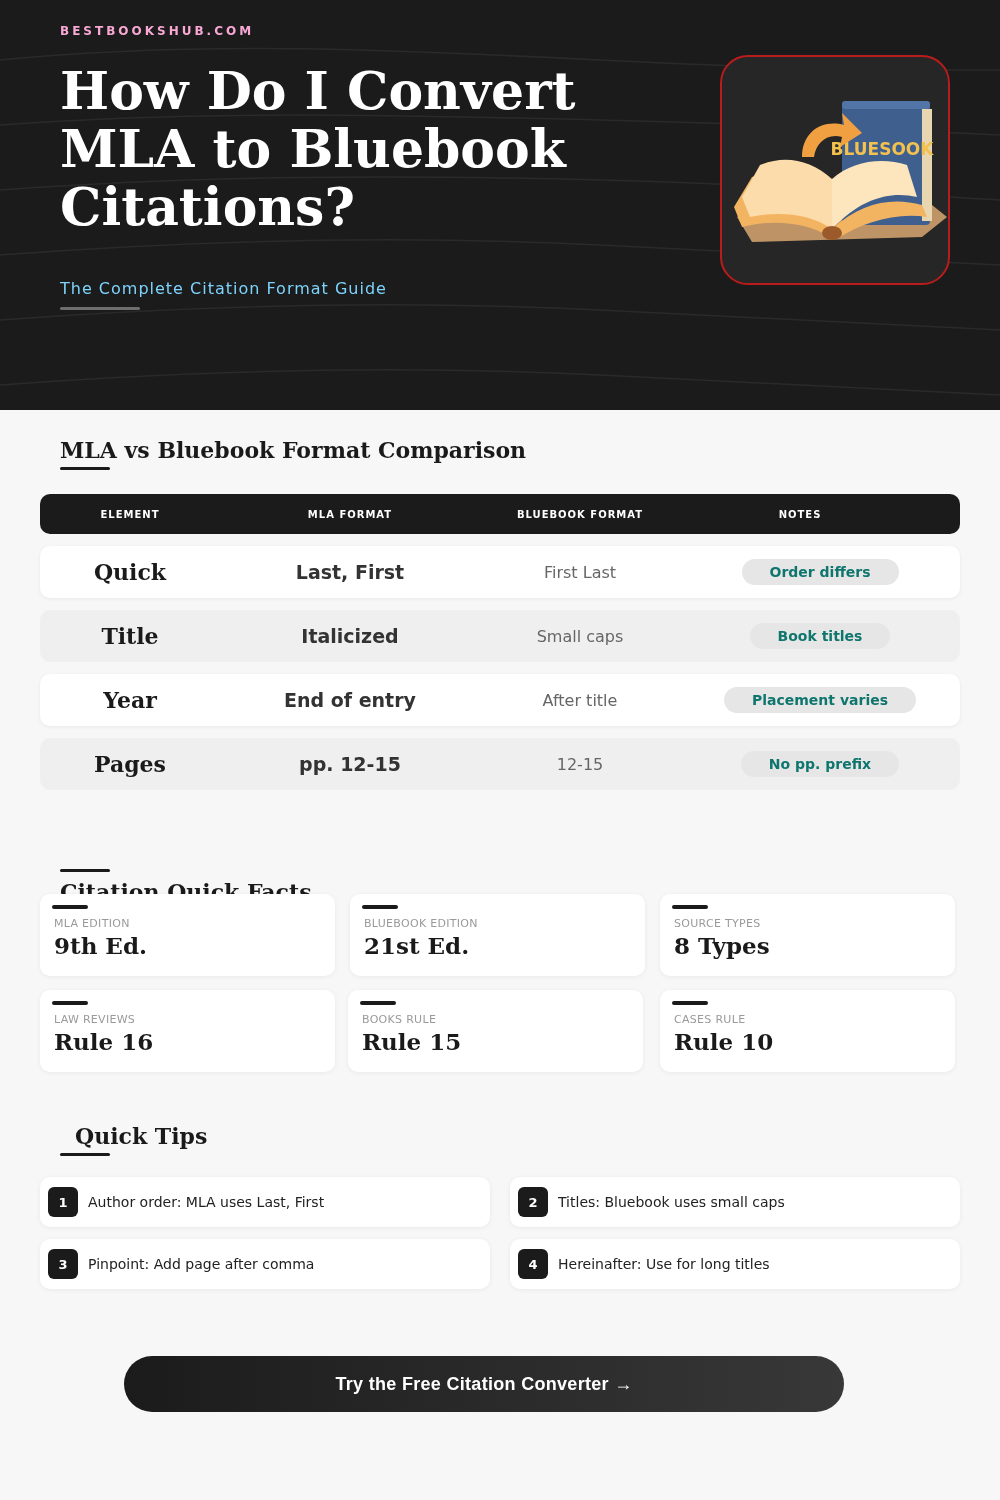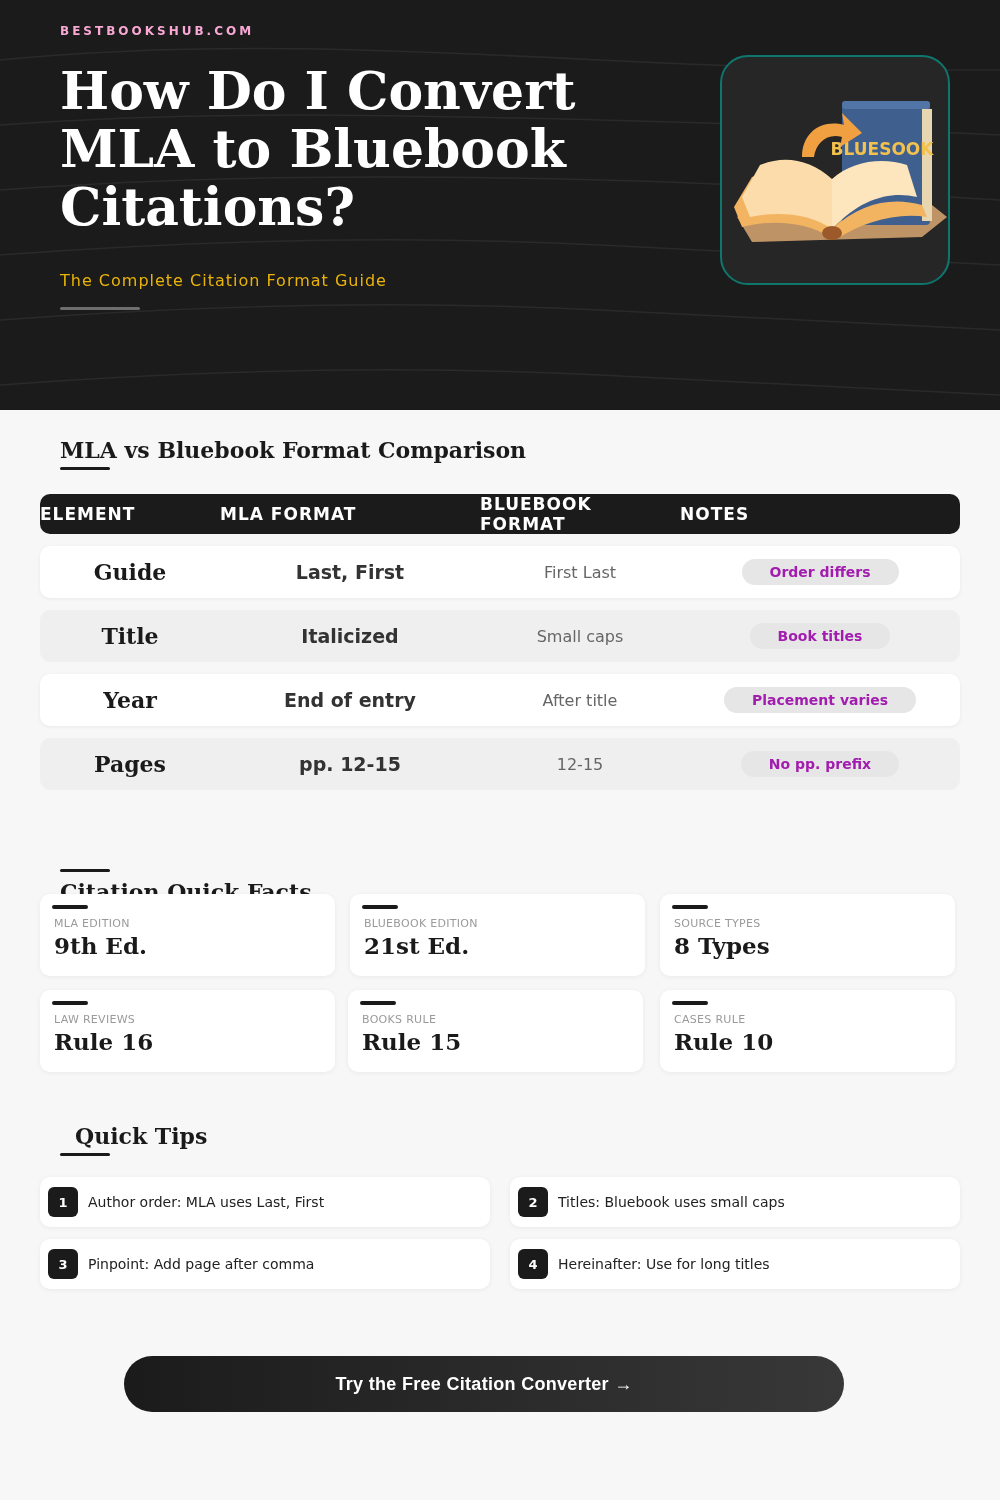--- a/index.html
+++ b/index.html
@@ -4,43 +4,43 @@
 <style>
   * { box-sizing: border-box; margin: 0; padding: 0; }
   html, body { width: 1000px; height: 1500px; background: #f7f7f7; overflow: hidden; }
   body { font-family: "DejaVu Sans", sans-serif; color: #1a1a1a; position: relative; }
 
   
   .hero { position: absolute; left: 0; top: 0; width: 1000px; height: 410px; background: #1b1b1b; overflow: hidden; }
   .hero svg.waves { position: absolute; left: 0; top: 0; }
   .site { position: absolute; left: 60px; top: 24px; font-size: 12px; font-weight: bold; letter-spacing: 3px; color: #f9a8d4; }
   .title { position: absolute; left: 60px; top: 62px; width: 620px; font-family: "DejaVu Serif", serif; font-weight: bold; font-size: 52px; line-height: 58px; color: #ffffff; }
-  .subtitle { position: absolute; left: 60px; top: 271px; font-size: 16px; letter-spacing: 1px; color: #eab308; }
+  .subtitle { position: absolute; left: 60px; top: 279px; font-size: 16px; letter-spacing: 1px; color: #7dd3fc; }
   .sub-rule { position: absolute; left: 60px; top: 307px; width: 80px; height: 3px; background: #6e6e6e; border-radius: 2px; }
-  .logo-box { position: absolute; left: 720px; top: 55px; width: 230px; height: 230px; border-radius: 28px; background: #262626; border: 2px solid #0f766e; }
+  .logo-box { position: absolute; left: 720px; top: 55px; width: 230px; height: 230px; border-radius: 28px; background: #262626; border: 2px solid #b91c1c; }
 
   
   .sec-title { position: absolute; left: 60px; font-family: "DejaVu Serif", serif; font-weight: bold; font-size: 22px; color: #1a1a1a; }
   .sec-rule { position: absolute; left: 60px; width: 50px; height: 3px; background: #1a1a1a; border-radius: 2px; }
 
   
   .thead { position: absolute; left: 40px; top: 494px; width: 920px; height: 40px; background: #1b1b1b; border-radius: 10px; display: flex; align-items: center; }
-  .th { width: 240px; text-align: left; color: #fff; font-size: 17px; font-weight: bold; letter-spacing: 1px; }
+  .th { width: 240px; text-align: center; color: #fff; font-size: 10px; font-weight: bold; letter-spacing: 1px; }
   .th:first-child { width: 180px; }
   .th:nth-child(2) { width: 260px; }
   .th:nth-child(3) { width: 200px; }
   .trow { position: absolute; left: 40px; width: 920px; height: 52px; border-radius: 10px; display: flex; align-items: center; }
   .trow.odd { background: #ffffff; box-shadow: 0 1px 4px rgba(0,0,0,0.06); }
   .trow.even { background: #efefef; }
   .td { text-align: center; }
   .td.c1 { width: 180px; font-family: "DejaVu Serif", serif; font-weight: bold; font-size: 22px; color: #1a1a1a; }
   .td.c2 { width: 260px; font-weight: bold; font-size: 19px; color: #333; }
   .td.c3 { width: 200px; font-size: 16px; color: #666; }
   .td.c4 { width: 280px; display: flex; justify-content: center; }
-  .pill { display: inline-block; background: #e6e6e6; border-radius: 16px; padding: 5px 28px; font-size: 14px; font-weight: bold; color: #a21caf; }
+  .pill { display: inline-block; background: #e6e6e6; border-radius: 16px; padding: 5px 28px; font-size: 14px; font-weight: bold; color: #0f766e; }
 
   
   .fact { position: absolute; width: 295px; height: 82px; background: #fff; border-radius: 10px; box-shadow: 0 1px 5px rgba(0,0,0,0.06); }
   .fact .bar { position: absolute; left: 12px; top: 11px; width: 36px; height: 4px; background: #1a1a1a; border-radius: 2px; }
   .fact .lab { position: absolute; left: 14px; top: 23px; font-size: 11px; font-weight: normal; color: #9a9a9a; letter-spacing: 0.3px; }
   .fact .val { position: absolute; left: 14px; top: 38px; font-family: "DejaVu Serif", serif; font-weight: bold; font-size: 23px; color: #1a1a1a; }
 
   
   .tip { position: absolute; width: 450px; height: 50px; background: #fff; border-radius: 10px; box-shadow: 0 1px 5px rgba(0,0,0,0.06); display: flex; align-items: center; }
   .tip .num { width: 30px; height: 30px; margin-left: 8px; margin-right: 10px; background: #1b1b1b; color: #fff; border-radius: 6px; font-size: 13px; font-weight: bold; display: flex; align-items: center; justify-content: center; }
@@ -94,21 +94,21 @@
 <div class="sec-rule" style="top:467px;"></div>
 
 <div class="thead">
   <div class="th">ELEMENT</div>
   <div class="th">MLA FORMAT</div>
   <div class="th">BLUEBOOK FORMAT</div>
   <div class="th">NOTES</div>
 </div>
 
 <div class="trow odd" style="top:546px;">
-  <div class="td c1">Guide</div>
+  <div class="td c1">Quick</div>
   <div class="td c2">Last, First</div>
   <div class="td c3">First Last</div>
   <div class="td c4">
       <span class="pill">Order differs</span>
     </div>
 </div>
 <div class="trow even" style="top:610px;">
   <div class="td c1">Title</div>
   <div class="td c2">Italicized</div>
   <div class="td c3">Small caps</div>

